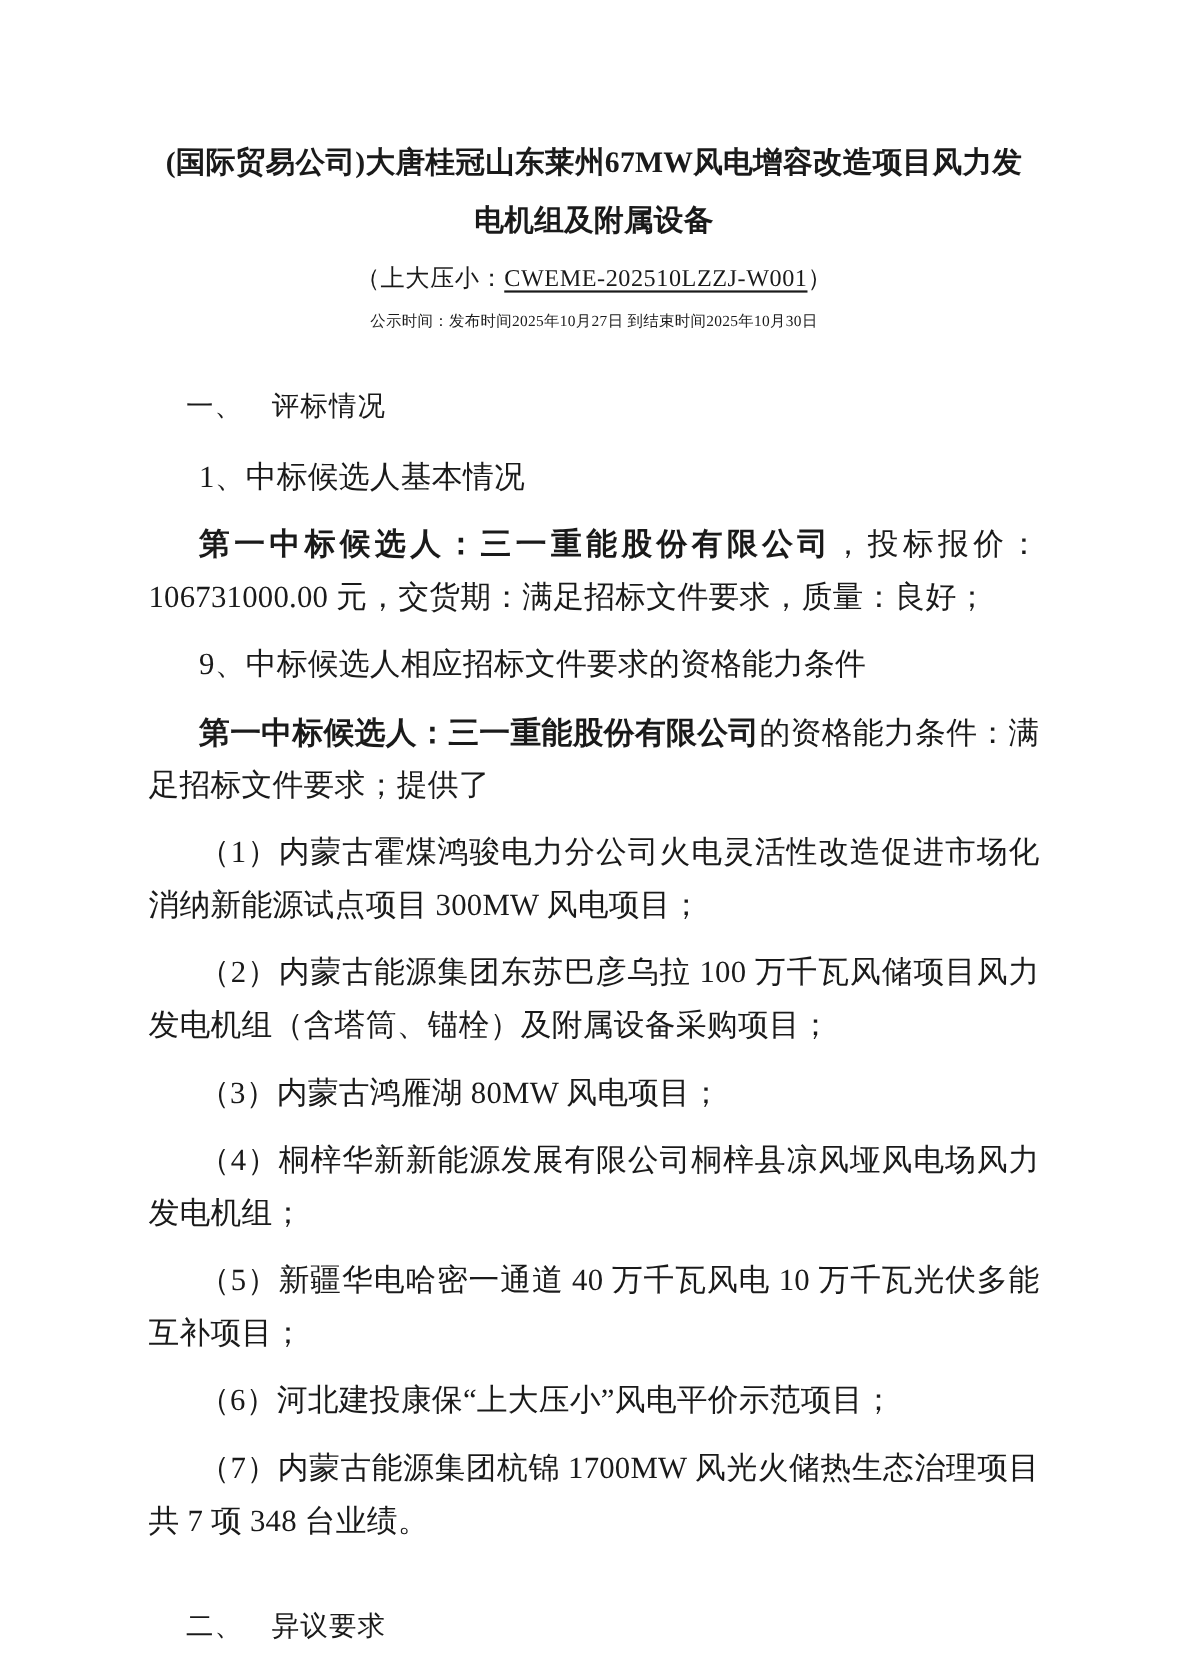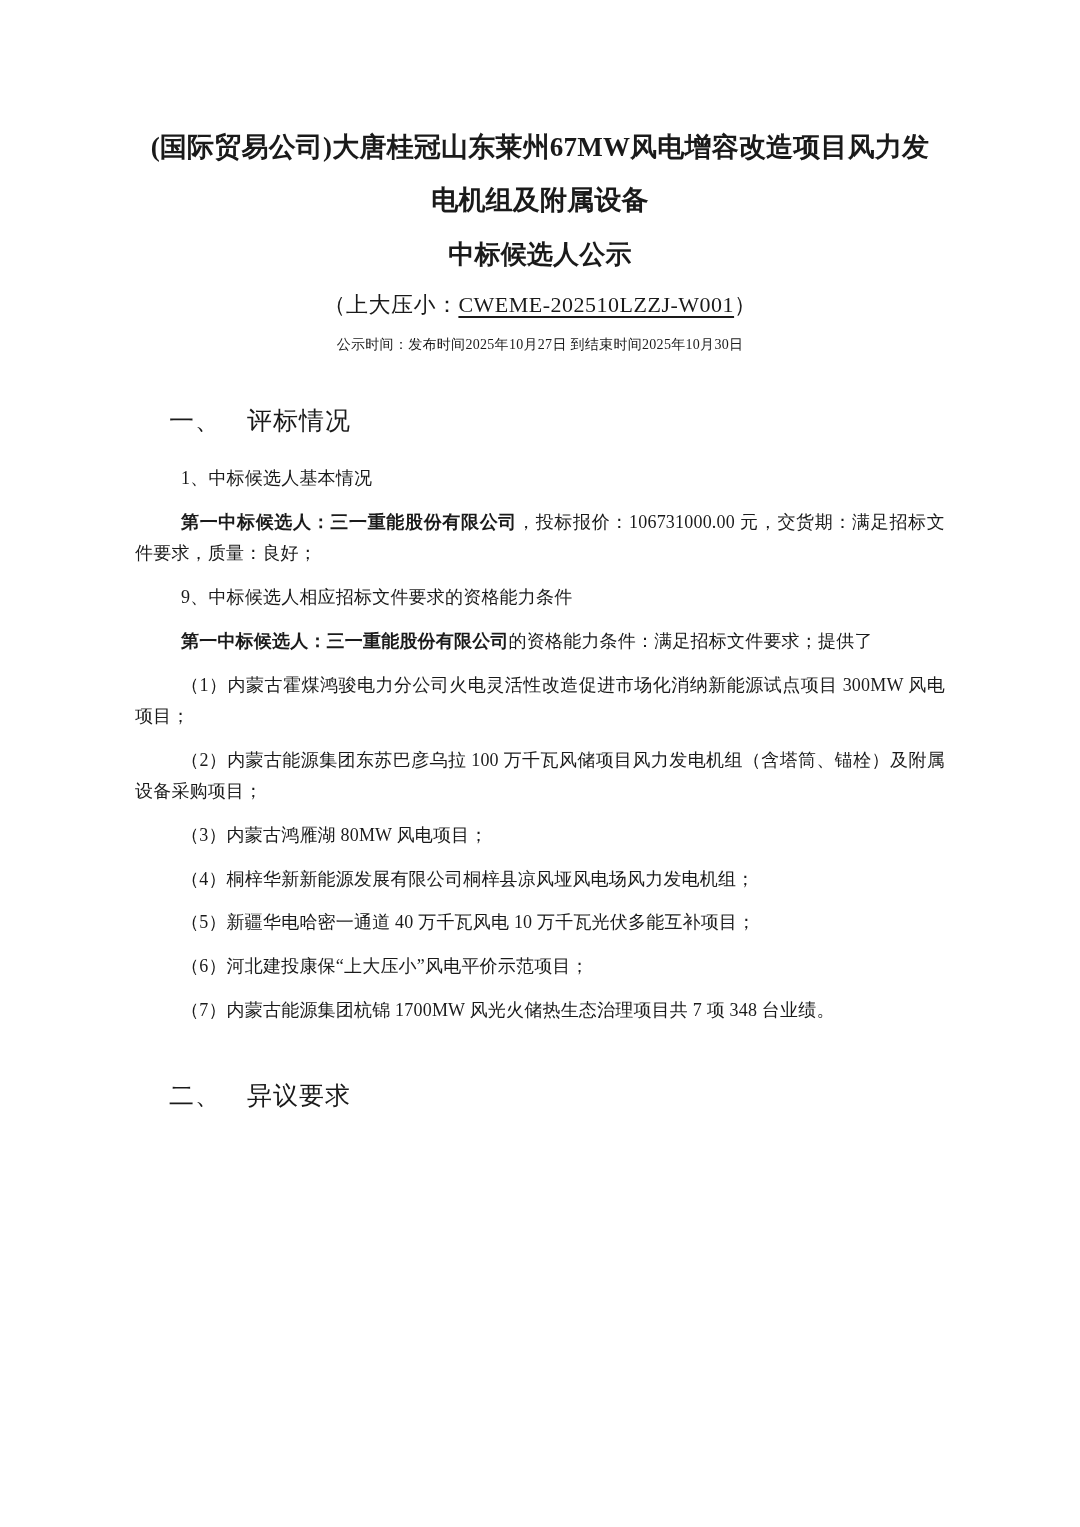--- a/index.html
+++ b/index.html
@@ -66,21 +66,21 @@
     font-weight: normal;
     margin: 0 0 26px 0;
     padding-left: 34px;
     letter-spacing: 1px;
   }
   .section-heading .idx {
     margin-right: 26px;
   }
 
   p.body-line {
-    font-size: 18px;
+    font-size: 28px;
     line-height: 1.72;
     margin: 0 0 13px 0;
     text-align: justify;
     letter-spacing: 0.2px;
   }
   p.indent {
     text-indent: 46px;
   }
   .b {
     font-weight: bold;
@@ -95,21 +95,20 @@
   }
 </style>
 </head>
 <body>
 
 <div class="page">
 
   <div class="title-block">
     <div class="doc-title-line l1">(国际贸易公司)大唐桂冠山东莱州67MW风电增容改造项目风力发</div>
     <div class="doc-title-line l2">电机组及附属设备</div>
-    <div class="doc-title-line l3">中标候选人公示</div>
     <div class="doc-subtitle"><span>（上大压小：</span><span class="underline">CWEME-202510LZZJ-W001</span><span>）</span></div>
     <div class="doc-period">公示时间：发布时间2025年10月27日  到结束时间2025年10月30日</div>
   </div>
 
   <div class="section-heading"><span class="idx">一、</span><span>评标情况</span></div>
 
   <p class="body-line indent">1、中标候选人基本情况</p>
 
   <p class="body-line indent"><span class="b">第一中标候选人：三一重能股份有限公司</span><span>，投标报价：106731000.00 元，交货期：满足招标文件要求，质量：良好；</span></p>
 

